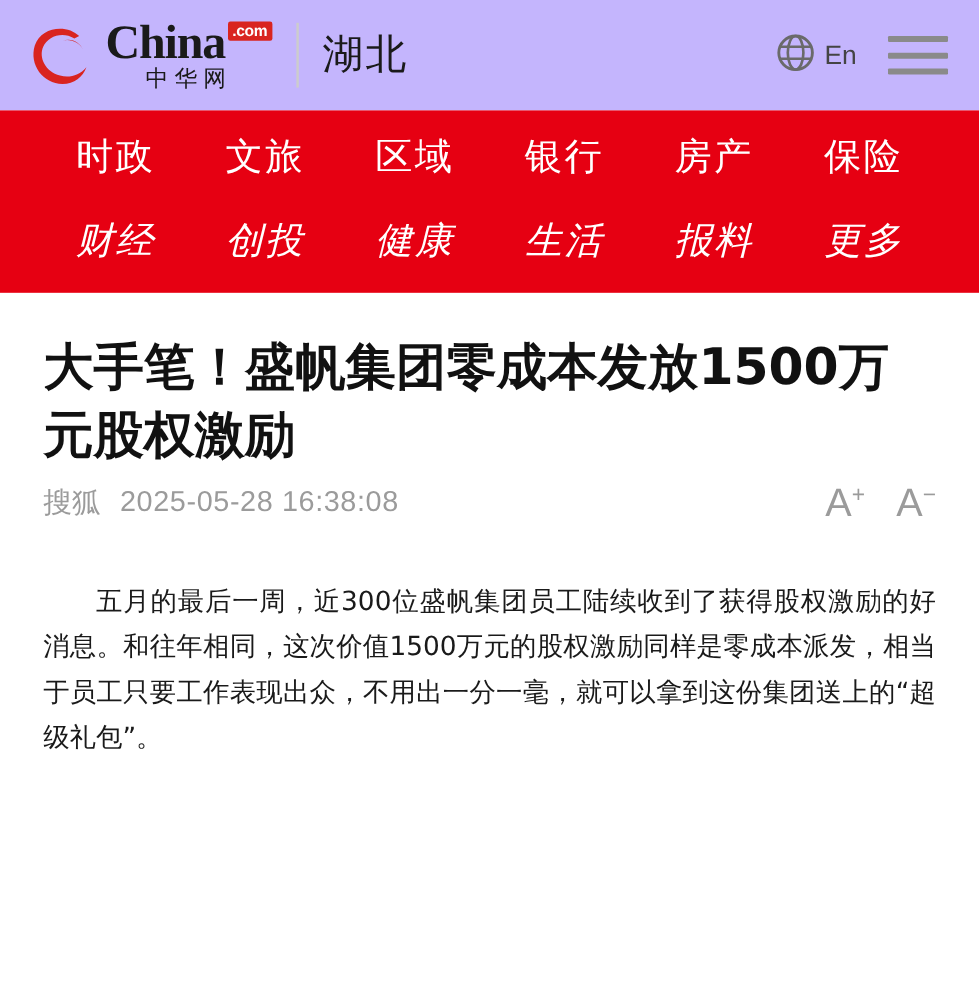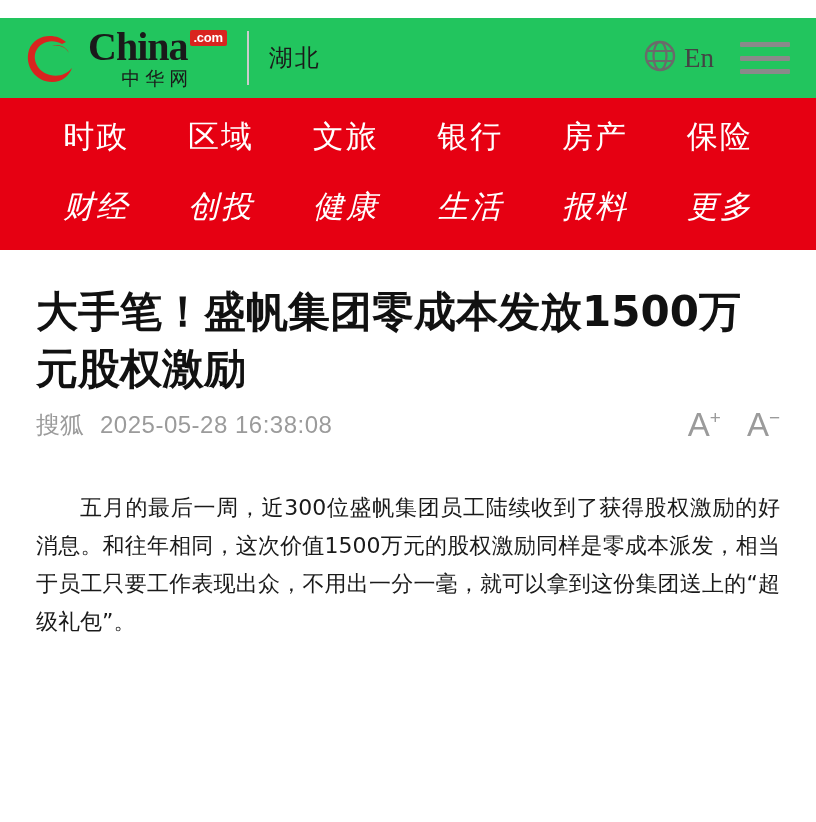--- a/index.html
+++ b/index.html
@@ -8,26 +8,25 @@
     padding: 0;
     width: 816px;
     height: 822px;
     background: #ffffff;
     font-family: "Liberation Sans", "DejaVu Sans", sans-serif;
     overflow: hidden;
   }
 
   
   .header {
-    height: 80px;
+    height: 92px;
     display: flex;
     align-items: center;
     padding: 0 22px;
-    background: #22c55e;
-    margin-top: 18px;
+    background: #c4b5fd;
   }
   .logo-block {
     display: flex;
     align-items: center;
     gap: 10px;
   }
   .logo-mark {
     width: 56px;
     height: 56px;
     position: relative;
@@ -71,41 +70,41 @@
     text-align: center;
     font-family: "DejaVu Sans", "Liberation Sans", sans-serif;
   }
   .logo-divider {
     width: 2px;
     height: 54px;
     background: #cccccc;
     margin: 0 20px;
   }
   .site-region {
-    font-size: 24px;
+    font-size: 34px;
     color: #1a1a1a;
     letter-spacing: 2px;
     font-family: "DejaVu Sans", "Liberation Sans", sans-serif;
   }
   .header-right {
     margin-left: auto;
     display: flex;
     align-items: center;
     gap: 26px;
   }
   .lang-switch {
     display: flex;
     align-items: center;
     gap: 7px;
     color: #555;
   }
   .lang-label {
-    font-size: 27px;
+    font-size: 22px;
     color: #444;
-    font-family: Liberation Serif, serif;
+    font-family: Liberation Sans, sans-serif;
     text-align: center;
   }
   .menu-icon {
     display: flex;
     flex-direction: column;
     justify-content: space-between;
     width: 50px;
     height: 32px;
     margin-right: 4px;
   }
@@ -239,22 +238,22 @@
       <span></span>
       <span></span>
       <span></span>
     </div>
   </div>
 </div>
 
 <div class="nav">
   <div class="nav-row">
     <span class="nav-item">时政</span>
+    <span class="nav-item">文旅</span>
     <span class="nav-item">区域</span>
-    <span class="nav-item">文旅</span>
     <span class="nav-item">银行</span>
     <span class="nav-item">房产</span>
     <span class="nav-item">保险</span>
   </div>
   <div class="nav-row">
     <span class="nav-item">财经</span>
     <span class="nav-item">创投</span>
     <span class="nav-item">健康</span>
     <span class="nav-item">生活</span>
     <span class="nav-item">报料</span>

